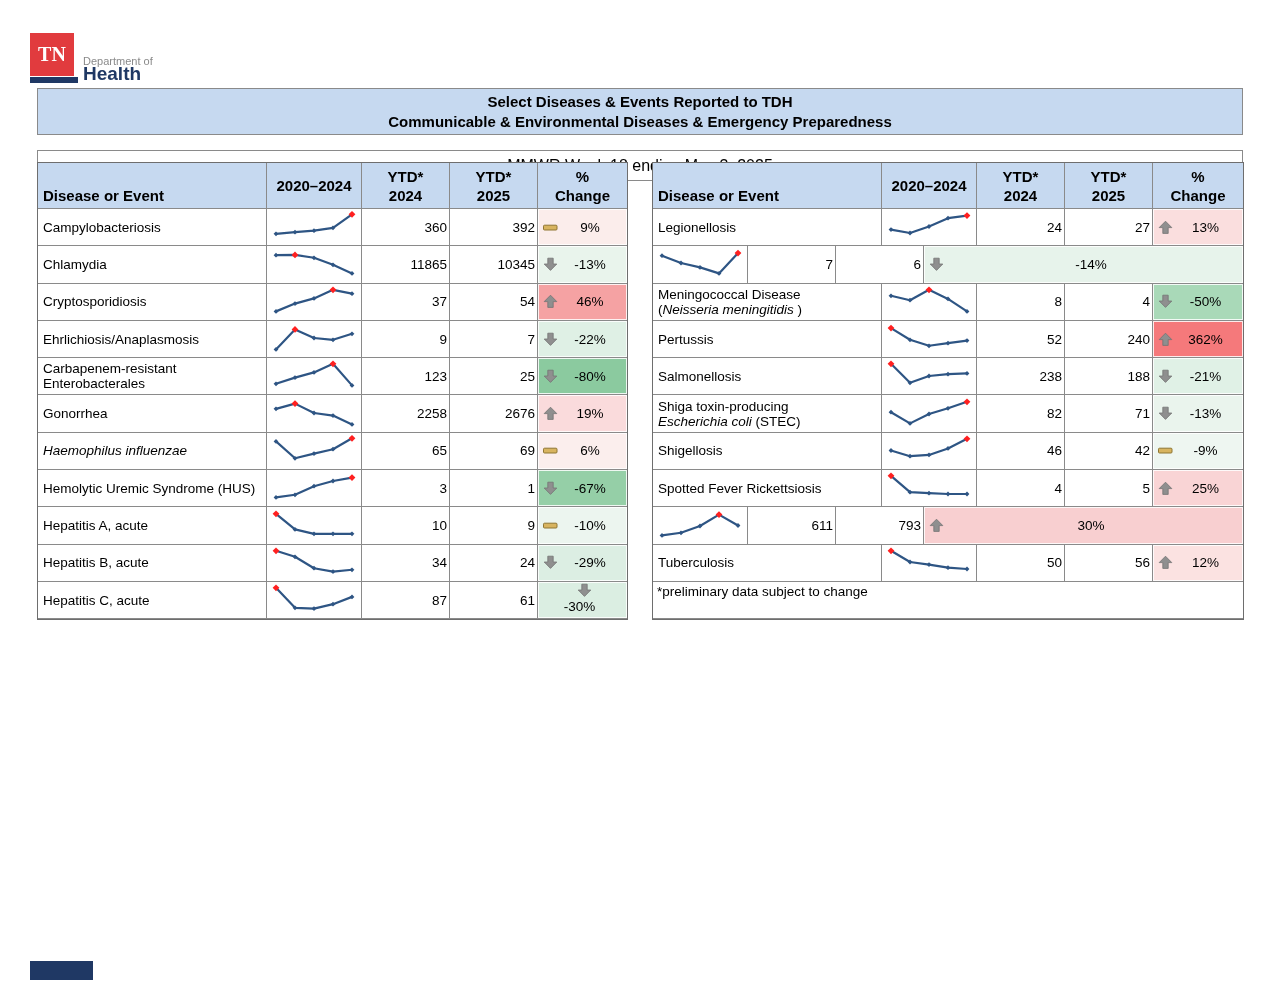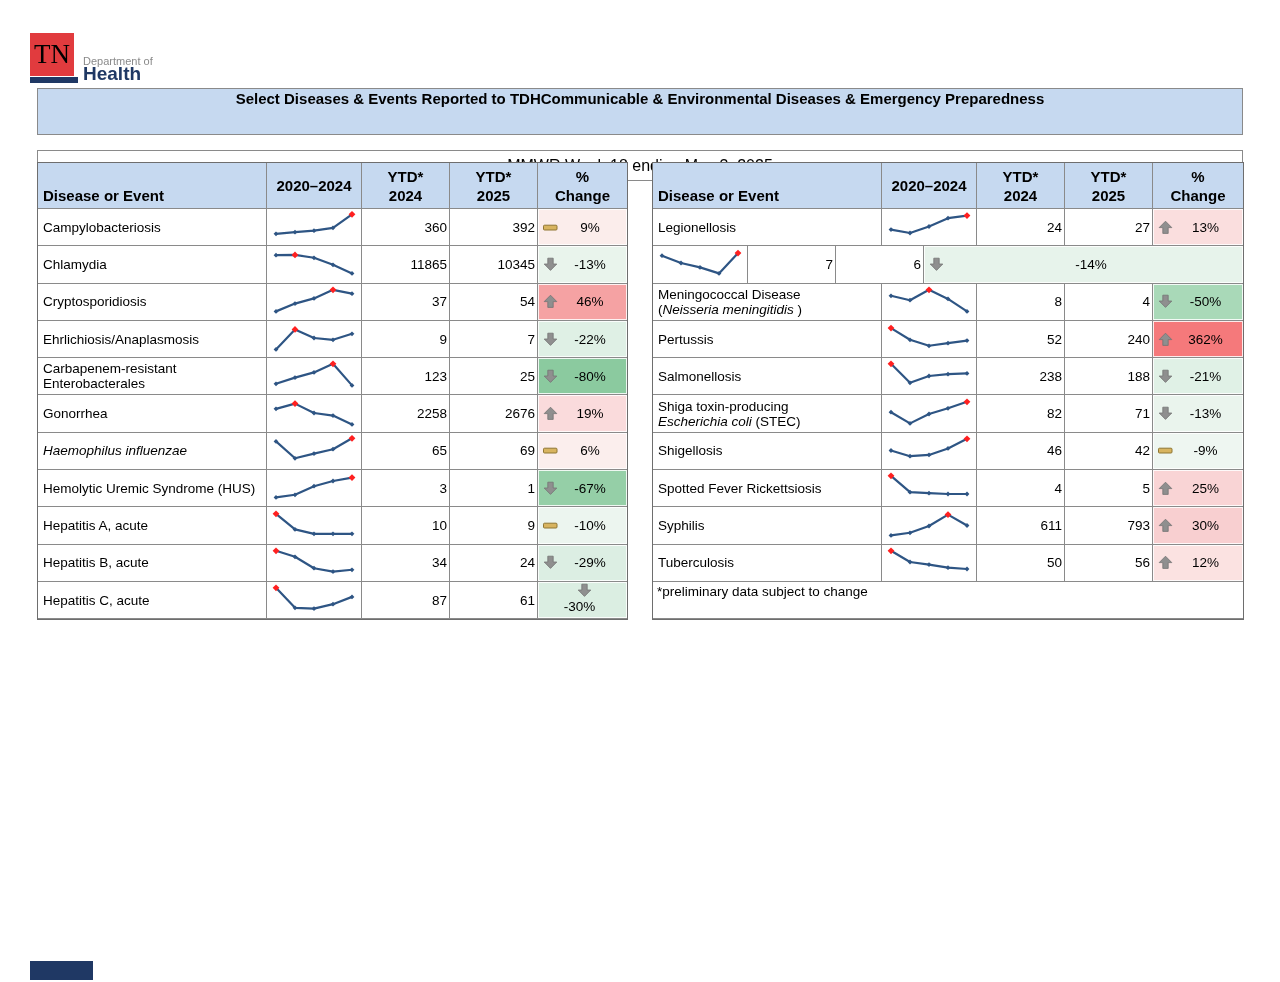--- a/index.html
+++ b/index.html
@@ -4,28 +4,28 @@
 <style>
   html,body{margin:0;padding:0;}
   body{
     width:1280px;height:982px;position:relative;background:#ffffff;
     font-family:"Liberation Sans",sans-serif;color:#000;overflow:hidden;
   }
   .abs{position:absolute;}
   
   .tn-box{left:30px;top:33px;width:44px;height:43px;background:#E13B3E;
     display:flex;align-items:center;justify-content:center;}
-  .tn-box span{font-family:"Liberation Serif",serif;font-weight:normal;font-size:27px;color:#000000;}
+  .tn-box span{font-family:"Liberation Serif",serif;font-weight:bold;font-size:20px;color:#ffffff;}
   .logo-underline{left:30px;top:77px;width:48px;height:6px;background:#1F3864;}
   .logo-dept{left:83px;top:55px;font-size:11px;color:#8A8A8A;}
   .logo-health{left:83px;top:63px;font-size:19px;font-weight:bold;color:#1F3864;}
   
   .banner{left:37px;top:88px;width:1204px;height:45px;background:#C6D9F0;
     border:1px solid #8A8A8A;text-align:center;font-weight:bold;font-size:15px;
-    display:flex;flex-direction:row;justify-content:center;line-height:20px;}
+    display:flex;flex-direction:column;justify-content:center;line-height:20px;}
   .mmwr{left:37px;top:133px;width:1204px;height:29px;background:#fff;
     border:1px solid #8A8A8A;display:flex;align-items:center;justify-content:center;
     font-size:16px;margin-top:17px;}
   
   .tbl{top:162px;border:1px solid #6E6E6E;background:#fff;}
   .tbl-left{left:37px;width:589px;}
   .tbl-right{left:652px;width:590px;}
   .thead{display:flex;height:46px;}
   .th{box-sizing:border-box;background:#C6D9F0;font-weight:bold;font-size:15px;
     border-right:1px solid #8A8A8A;border-bottom:1px solid #8A8A8A;
@@ -583,25 +583,20 @@
         <div class="cell c-num w-num">4</div>
         <div class="cell c-num w-num">5</div>
         <div class="cell c-chg w-chg" style="background: rgb(249, 212, 213);">
           <svg width="17" height="17" class="chg-icon">
             <path d="M8.5 2.2 L14.8 8.6 H11.2 V14.4 H5.8 V8.6 H2.2 Z" fill="#8F8F8F" stroke="#737373" stroke-width="0.8"></path>
           </svg>
           <span class="chg-label">25%</span>
         </div>
       </div>
       <div class="trow">
-        <div class="cell c-name w-name">
-          <div class="">
-            <div class="nline"><span>Syphilis</span></div>
-          </div>
-        </div>
         <div class="cell c-spark w-spark">
           <svg width="91" height="36">
             <polyline points="7,27.38 26,24.78 45,18.02 64,6.579999999999999 83,17.5" fill="none" stroke="#2E5584" stroke-width="2.2" stroke-linejoin="round" stroke-linecap="round"></polyline>
             <rect x="5.3" y="25.68" width="3.4" height="3.4" fill="#2E5584" transform="rotate(45 7 27.38)"></rect>
             <rect x="24.3" y="23.080000000000002" width="3.4" height="3.4" fill="#2E5584" transform="rotate(45 26 24.78)"></rect>
             <rect x="43.3" y="16.32" width="3.4" height="3.4" fill="#2E5584" transform="rotate(45 45 18.02)"></rect>
             <rect x="81.3" y="15.8" width="3.4" height="3.4" fill="#2E5584" transform="rotate(45 83 17.5)"></rect>
             <rect x="61.6" y="4.18" width="4.8" height="4.8" fill="#FF2020" transform="rotate(45 64 6.579999999999999)"></rect>
           </svg>
         </div>

